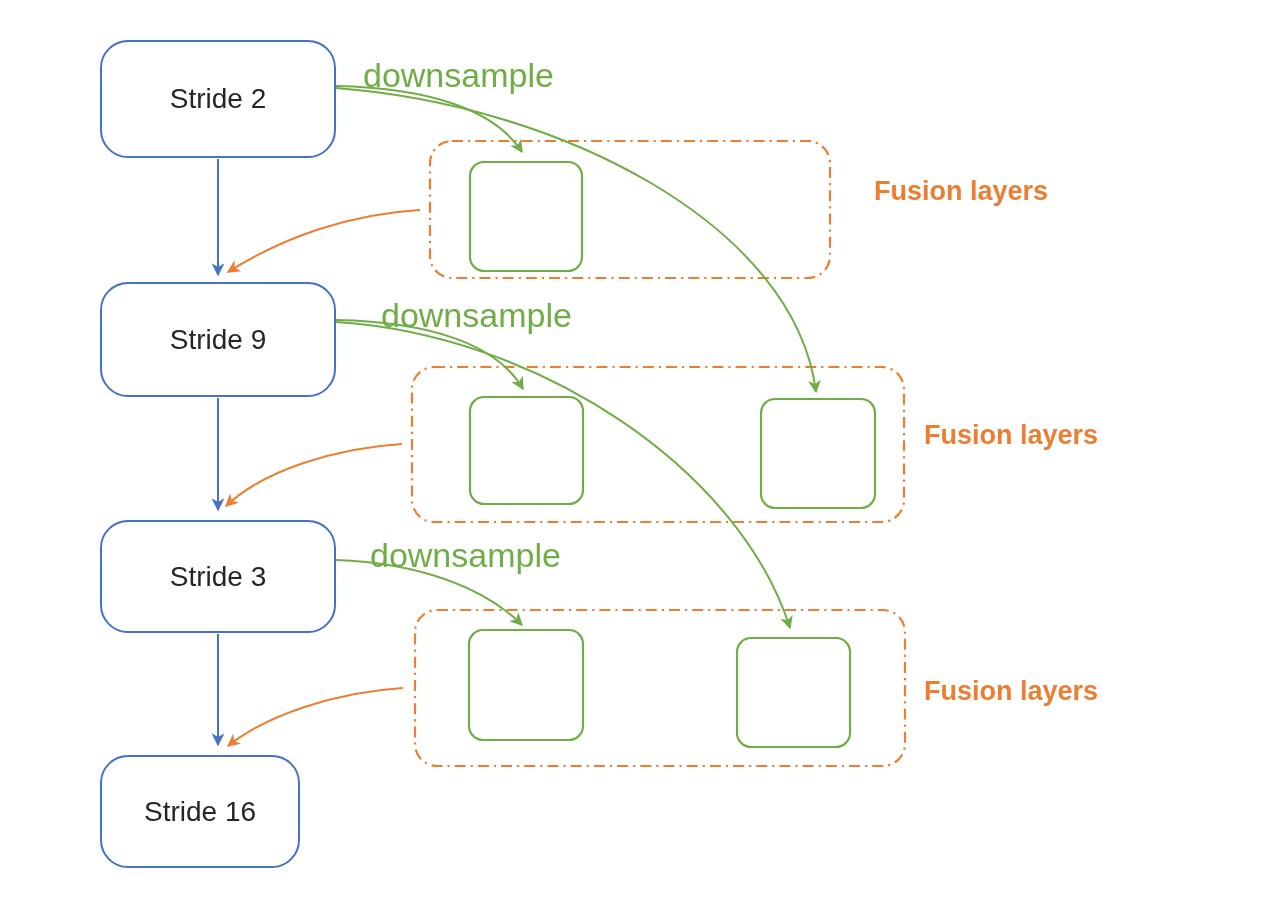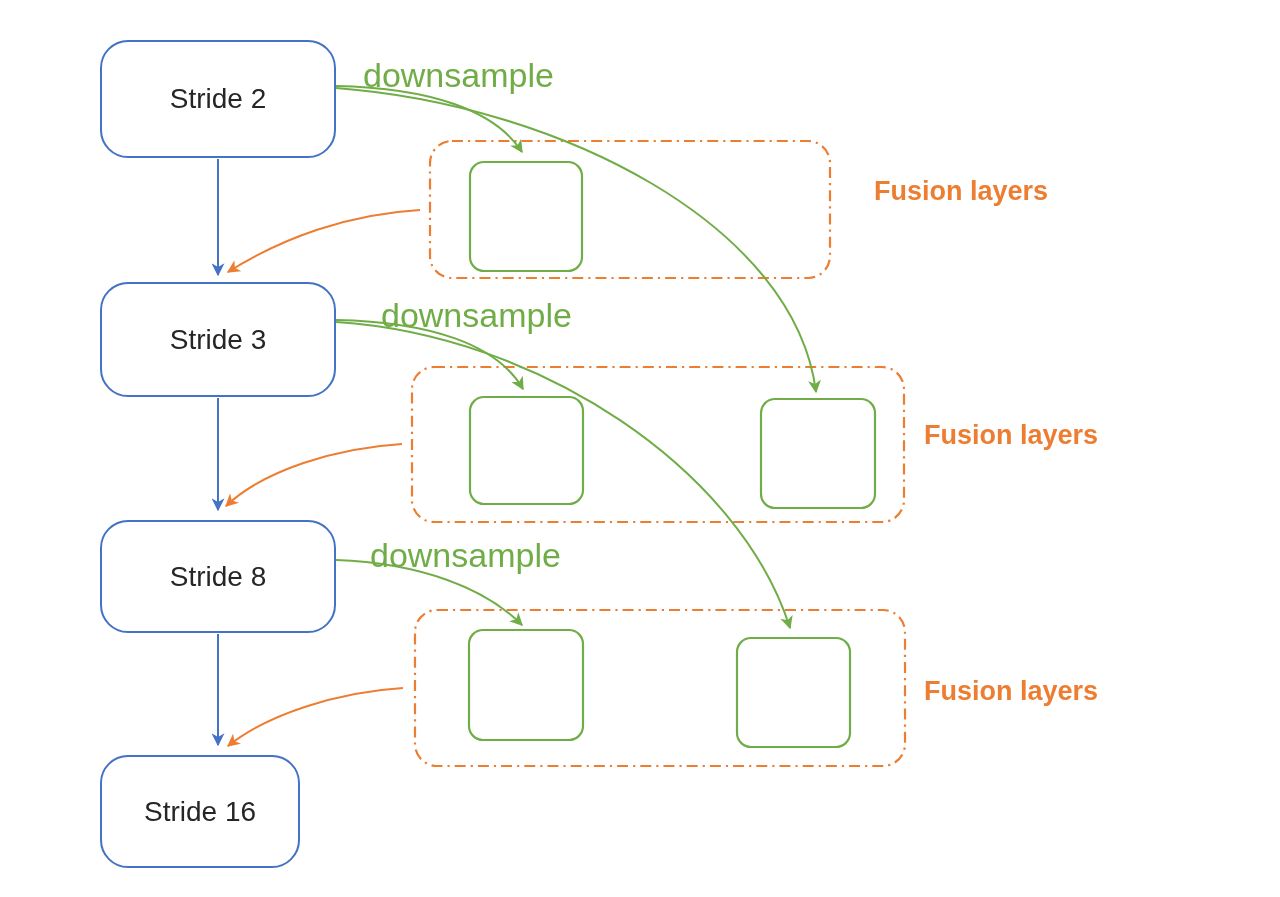--- a/index.html
+++ b/index.html
@@ -100,24 +100,24 @@
 
     <path class="edge edge-orange" d="M420 210 C348 214 282 238 228 272" marker-end="url(#arr-orange)"></path>
     <path class="edge edge-orange" d="M402 444 C336 448 264 470 226 506" marker-end="url(#arr-orange)"></path>
     <path class="edge edge-orange" d="M403 688 C338 692 268 714 228 746" marker-end="url(#arr-orange)"></path>
   </svg>
 
   <div class="stride-box" style="left:100px; top:40px; width:236px; height:118px;">
     <span>Stride 2</span>
   </div>
   <div class="stride-box" style="left:100px; top:282px; width:236px; height:115px;">
-    <span>Stride 3</span>
+    <span>Stride 9</span>
   </div>
   <div class="stride-box" style="left:100px; top:520px; width:236px; height:113px;">
-    <span>Stride 8</span>
+    <span>Stride 3</span>
   </div>
   <div class="stride-box" style="left:100px; top:755px; width:200px; height:113px;">
     <span>Stride 16</span>
   </div>
 
   <div class="downsample-label" style="left:363px; top:56px;">downsample</div>
   <div class="downsample-label" style="left:381px; top:296px;">downsample</div>
   <div class="downsample-label" style="left:370px; top:536px;">downsample</div>
 
   <div class="fusion-label" style="left:874px; top:176px;">Fusion layers</div>

